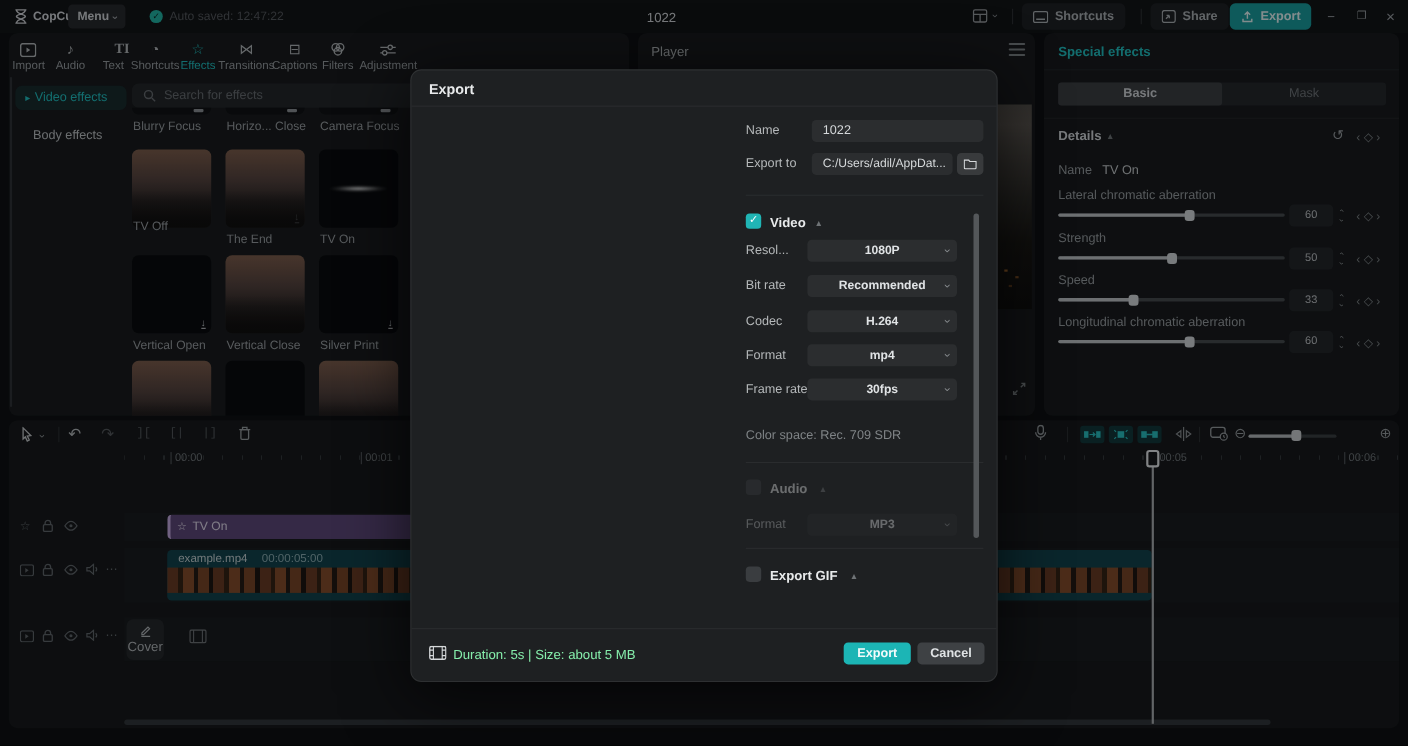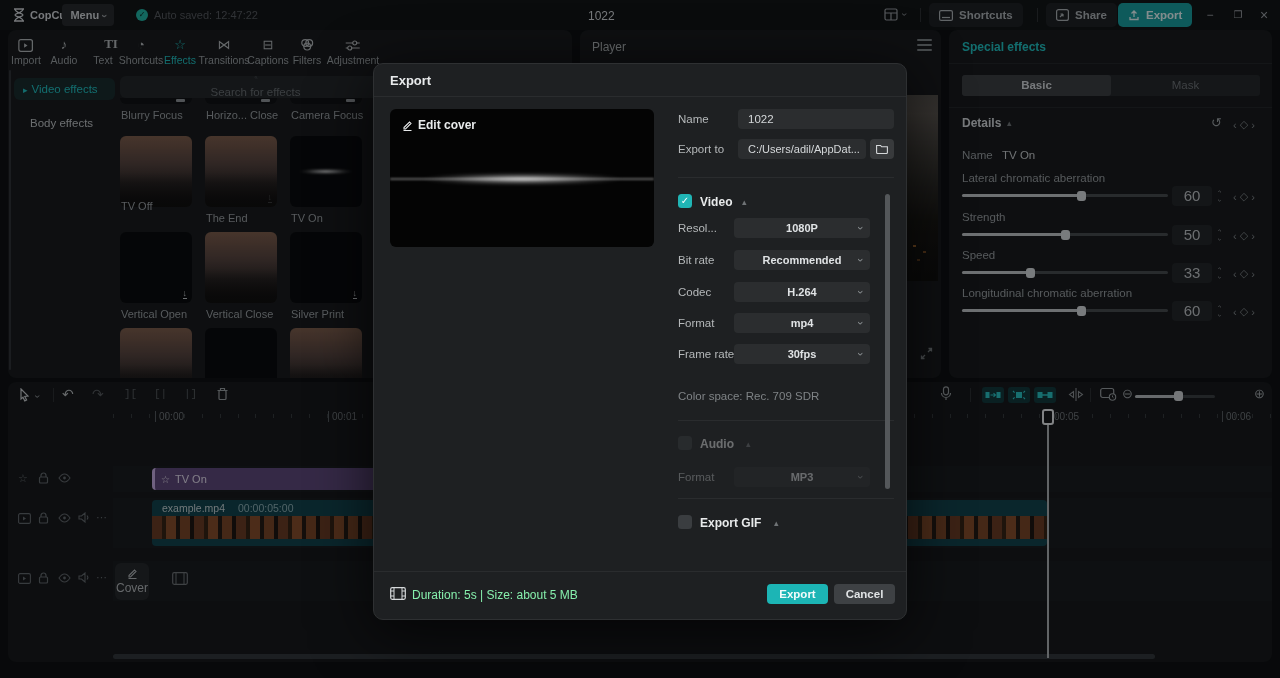--- a/index.html
+++ b/index.html
@@ -60,21 +60,21 @@
   .tb-item .ic{height:17px;font-size:13px;color:#b5b8ba;display:flex;align-items:flex-end;justify-content:center;}
   .tb-item .lb{font-size:10.5px;margin-top:2px;}
   .tb-item.sel,.tb-item.sel .ic{color:#1fc2c2;}
   .ti-glyph{font-size:13px;font-weight:bold;font-family:"Liberation Serif",serif;margin-left:16px;}
 
   
   .cat{position:absolute;left:6px;width:92px;height:22px;border-radius:6px;font-size:11.5px;line-height:22px;padding-left:9px;}
   .cat.sel{background:rgba(31,194,194,.10);color:#1fc2c2;}
   .cat.idle{color:#c0c3c5;padding-left:16px;}
   #search-bar{position:absolute;left:112px;top:46px;width:251px;height:22px;background:#222426;border-radius:6px;
-              display:flex;align-items:center;gap:7px;padding-left:10px;color:#686c6f;font-size:11.5px;flex-direction:column;}
+              display:flex;align-items:center;gap:7px;padding-left:10px;color:#686c6f;font-size:11.5px;}
   .thumb{position:absolute;width:72px;height:71px;border-radius:6px;background:#070708;overflow:hidden;}
   .thumb.city{background:linear-gradient(180deg,#7e5c49 0%,#6e5143 16%,#53403a 40%,#2d2523 66%,#171310 100%);}
   .thumb.city::after{content:"";position:absolute;left:0;right:0;bottom:0;height:34px;
       background:linear-gradient(180deg,transparent 0%,rgba(10,8,7,.75) 80%);}
   .thumb.tvon::after{content:"";position:absolute;left:4px;right:4px;top:32px;height:7px;
       background:radial-gradient(ellipse closest-side,rgba(255,255,255,.95),rgba(255,255,255,.18) 60%,transparent 85%);filter:blur(1px);}
   .thumb-sliver{position:absolute;width:72px;height:6px;border-radius:0 0 6px 6px;background:#0d0e0f;}
   .dl-ic{position:absolute;right:5px;bottom:4px;color:#c2c5c7;font-size:9px;border-bottom:1.5px solid #c2c5c7;line-height:10px;}
   .dl-dash{position:absolute;width:9px;height:2.5px;background:#8f9396;border-radius:1px;}
   .thumb-label{position:absolute;font-size:11px;color:#9b9fa2;white-space:nowrap;}
@@ -92,21 +92,21 @@
   .insp-h{position:absolute;left:13px;top:10px;font-size:12px;font-weight:bold;color:#1fc2c2;}
   .hdiv{position:absolute;height:1px;background:#222426;}
   .tabbar{position:absolute;left:13px;top:45px;width:298px;height:21px;background:#232527;border-radius:3px;display:flex;}
   .tab{flex:1;text-align:center;line-height:21px;font-size:11.5px;color:#6f7376;}
   .tab.sel{background:#3b3d3f;color:#d5d8da;font-weight:bold;border-radius:3px;}
   .sl-label{position:absolute;left:13px;font-size:11.5px;color:#9a9ea1;}
   .sl-track{position:absolute;left:13px;width:206px;height:3px;background:#46494c;border-radius:2px;}
   .sl-fill{position:relative;height:100%;background:#c4c7c9;border-radius:2px;}
   .sl-fill::after{content:"";position:absolute;right:-5px;top:-3.5px;width:9px;height:10px;background:#d8dadc;border-radius:3px;}
   .vbox{position:absolute;left:223px;width:40px;height:20px;background:#222426;border-radius:4px;
-        text-align:center;line-height:20px;font-size:15px;color:#c0c3c5;}
+        text-align:center;line-height:20px;font-size:10px;color:#c0c3c5;}
   .stepper{position:absolute;left:268px;width:10px;height:20px;color:#8a8e91;font-size:8px;}
   .stepper i{position:absolute;left:1px;display:inline-block;}
   .stepper .up{top:1px;transform:rotate(-90deg);} .stepper .dn{bottom:1px;transform:rotate(90deg);}
   .stepper i::before{content:"›";}
   .kf{position:absolute;left:284px;width:30px;color:#7f8386;font-size:11px;display:flex;gap:3px;align-items:center;}
 
   
   .tl-ic{position:absolute;color:#b5b8ba;}
   .tl-ic.dim{color:#54575a;}
   .bracket{font-family:"Liberation Mono",monospace;font-size:11px;}
@@ -601,31 +601,20 @@
 
     <div id="hscroll"></div>
   </div>
 
   <div id="dim"></div>
 
   <div id="dialog">
     <span class="title">Export</span>
     <div class="dlg-div" style="left:0;top:32px;width:532px"></div>
 
-    <div id="cover-box">
-      <div class="glow2"></div>
-      <div class="glow1"></div>
-      <div id="edit-cover">
-        <svg width="11" height="11" viewBox="0 0 11 11">
-            <path d="M2 7.5L7.5 2l1.5 1.5L3.5 9H2z" stroke="#e8eaeb" fill="none" stroke-width="1.1"></path>
-            <path d="M1.5 10.5h8" stroke="#e8eaeb" stroke-width="1"></path>
-          </svg>
-        <span>Edit cover</span>
-      </div>
-    </div>
 
     <span class="d-label nw" style="top:49px">Name</span>
     <input class="d-input" style="top: 45px;" value="1022">
     <span class="d-label nw" style="top:79px">Export to</span>
     <div class="d-input" style="top:75px;width:128px;line-height:20px;font-size:11px;overflow:hidden"><span class="nw">C:/Users/adil/AppDat...</span></div>
     <div class="abs" style="left:496px;top:75px;width:24px;height:20px;background:#383a3c;border-radius:4px;display:flex;align-items:center;justify-content:center">
       <svg width="12" height="10" viewBox="0 0 12 10">
           <path d="M0.6 1.5h4l1 1.3h5.8v5.7a1 1 0 0 1-1 1H1.6a1 1 0 0 1-1-1z" stroke="#d5d8da" fill="none" stroke-width="1.1"></path>
         </svg>
     </div>

